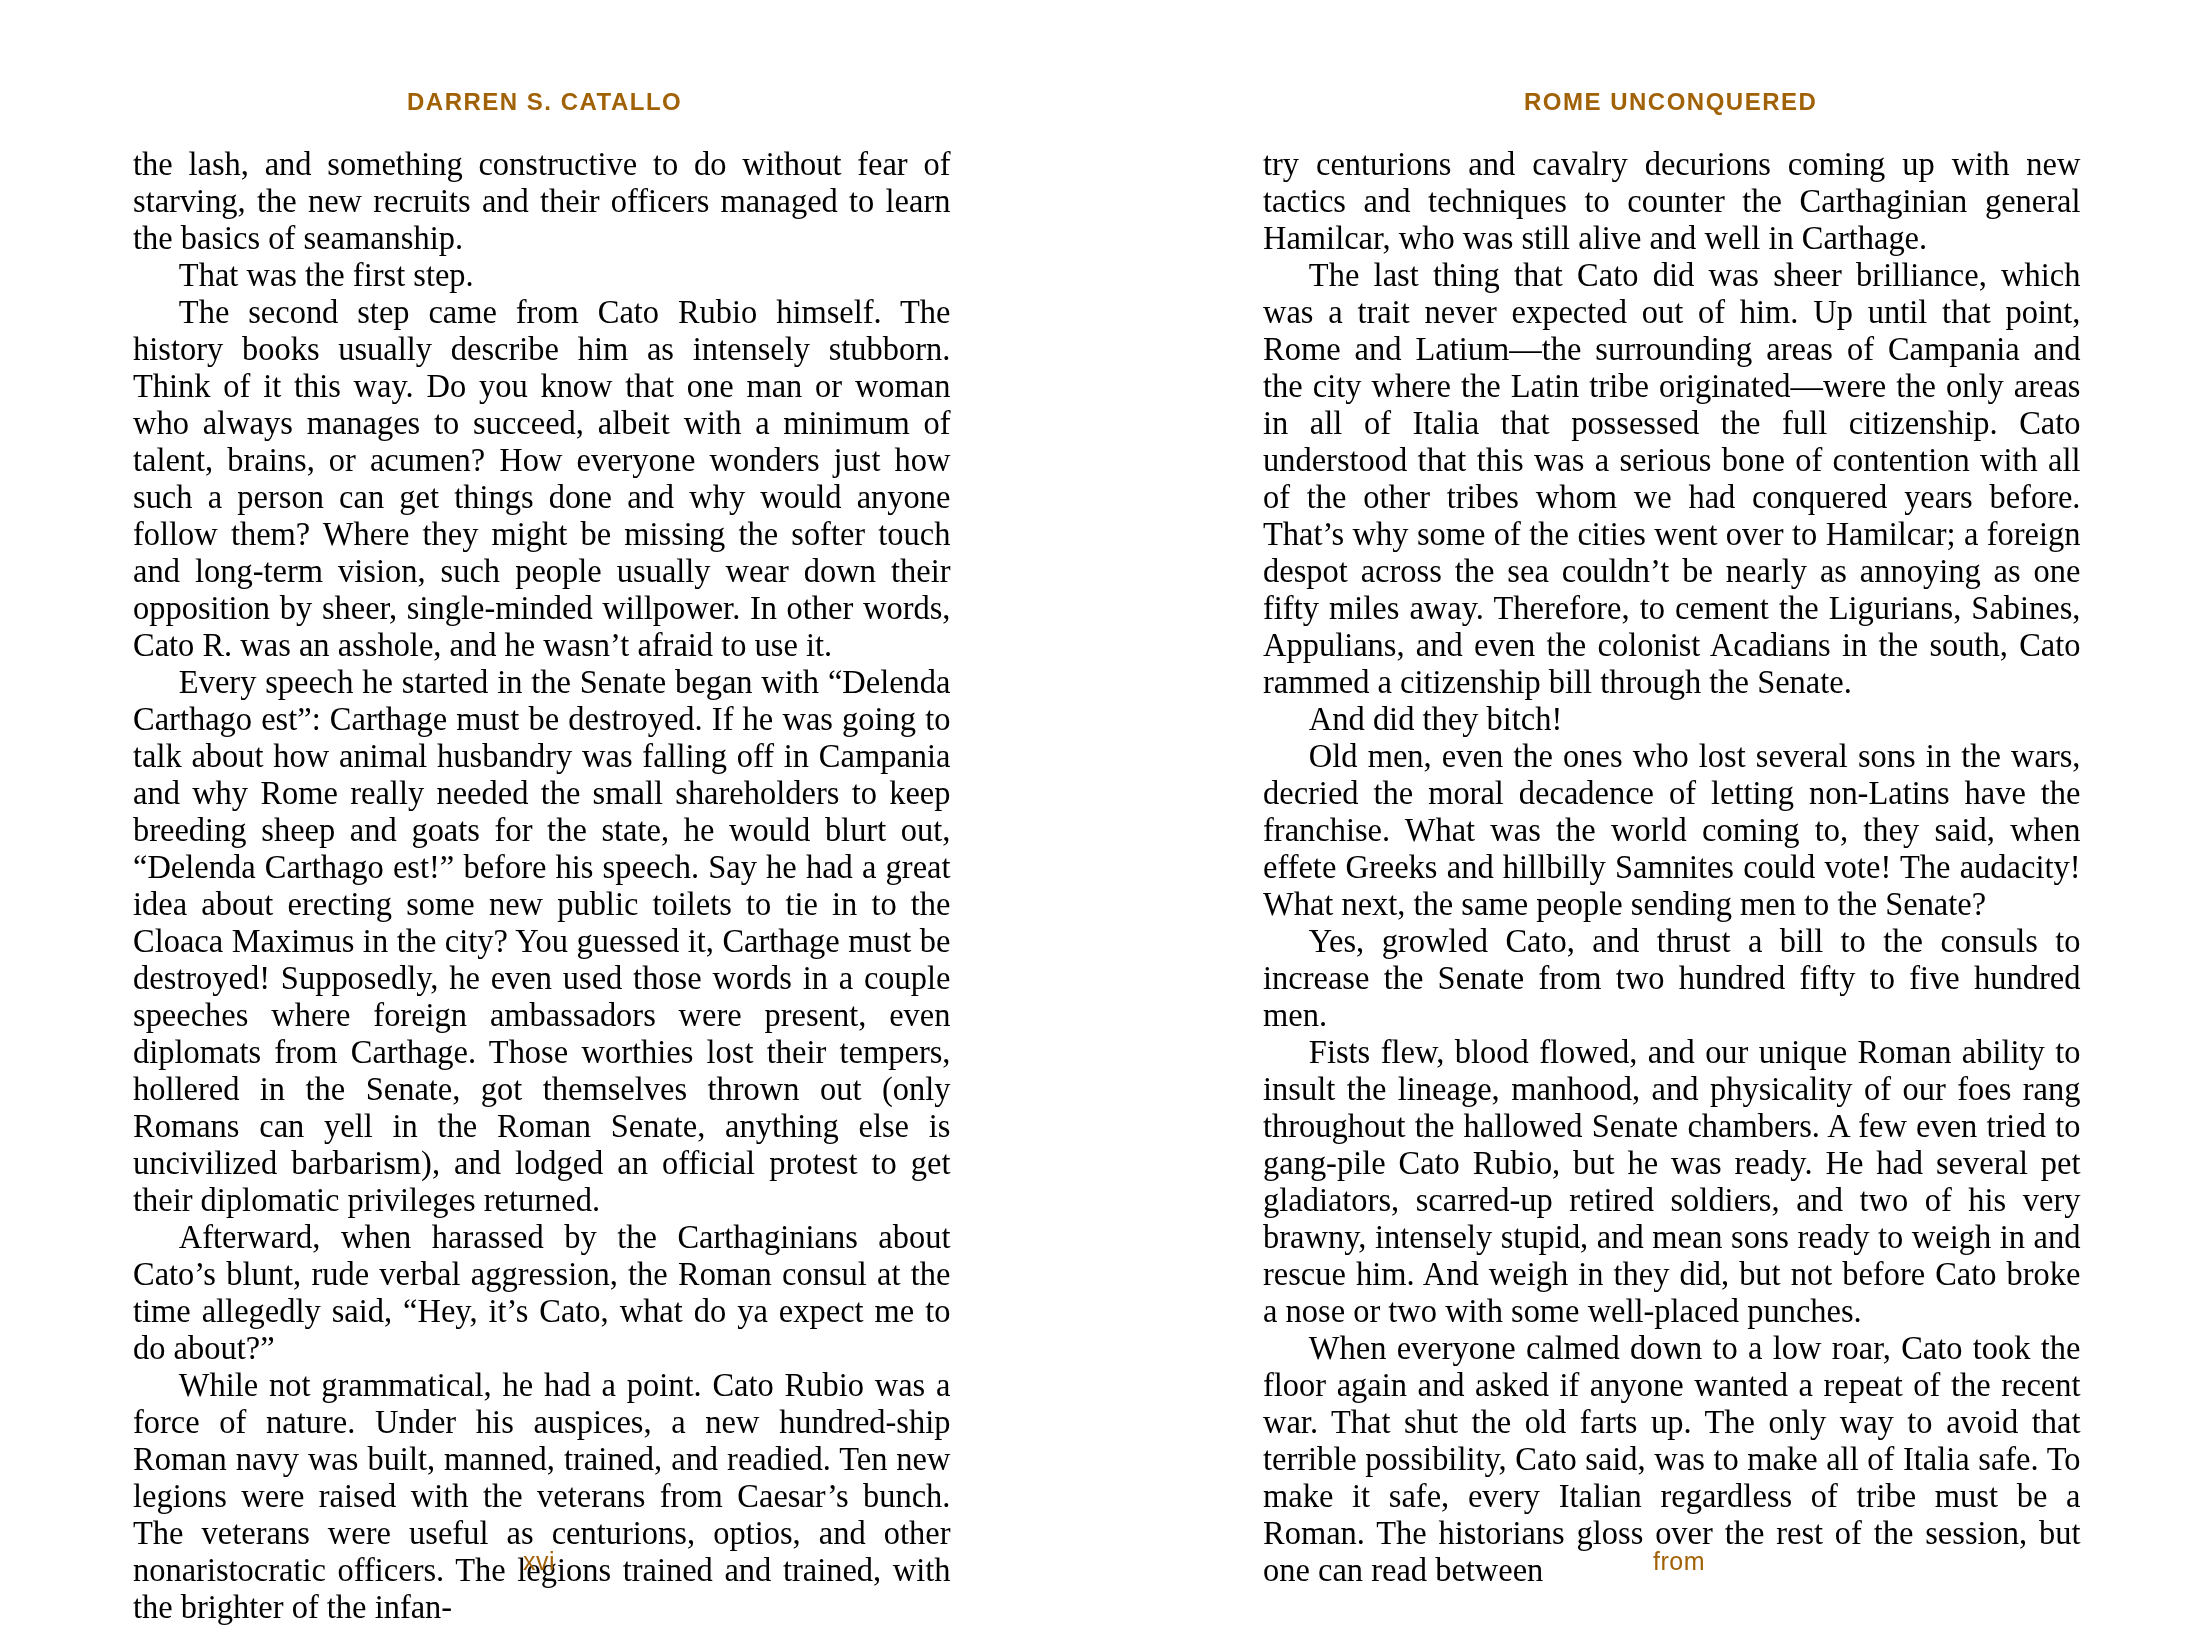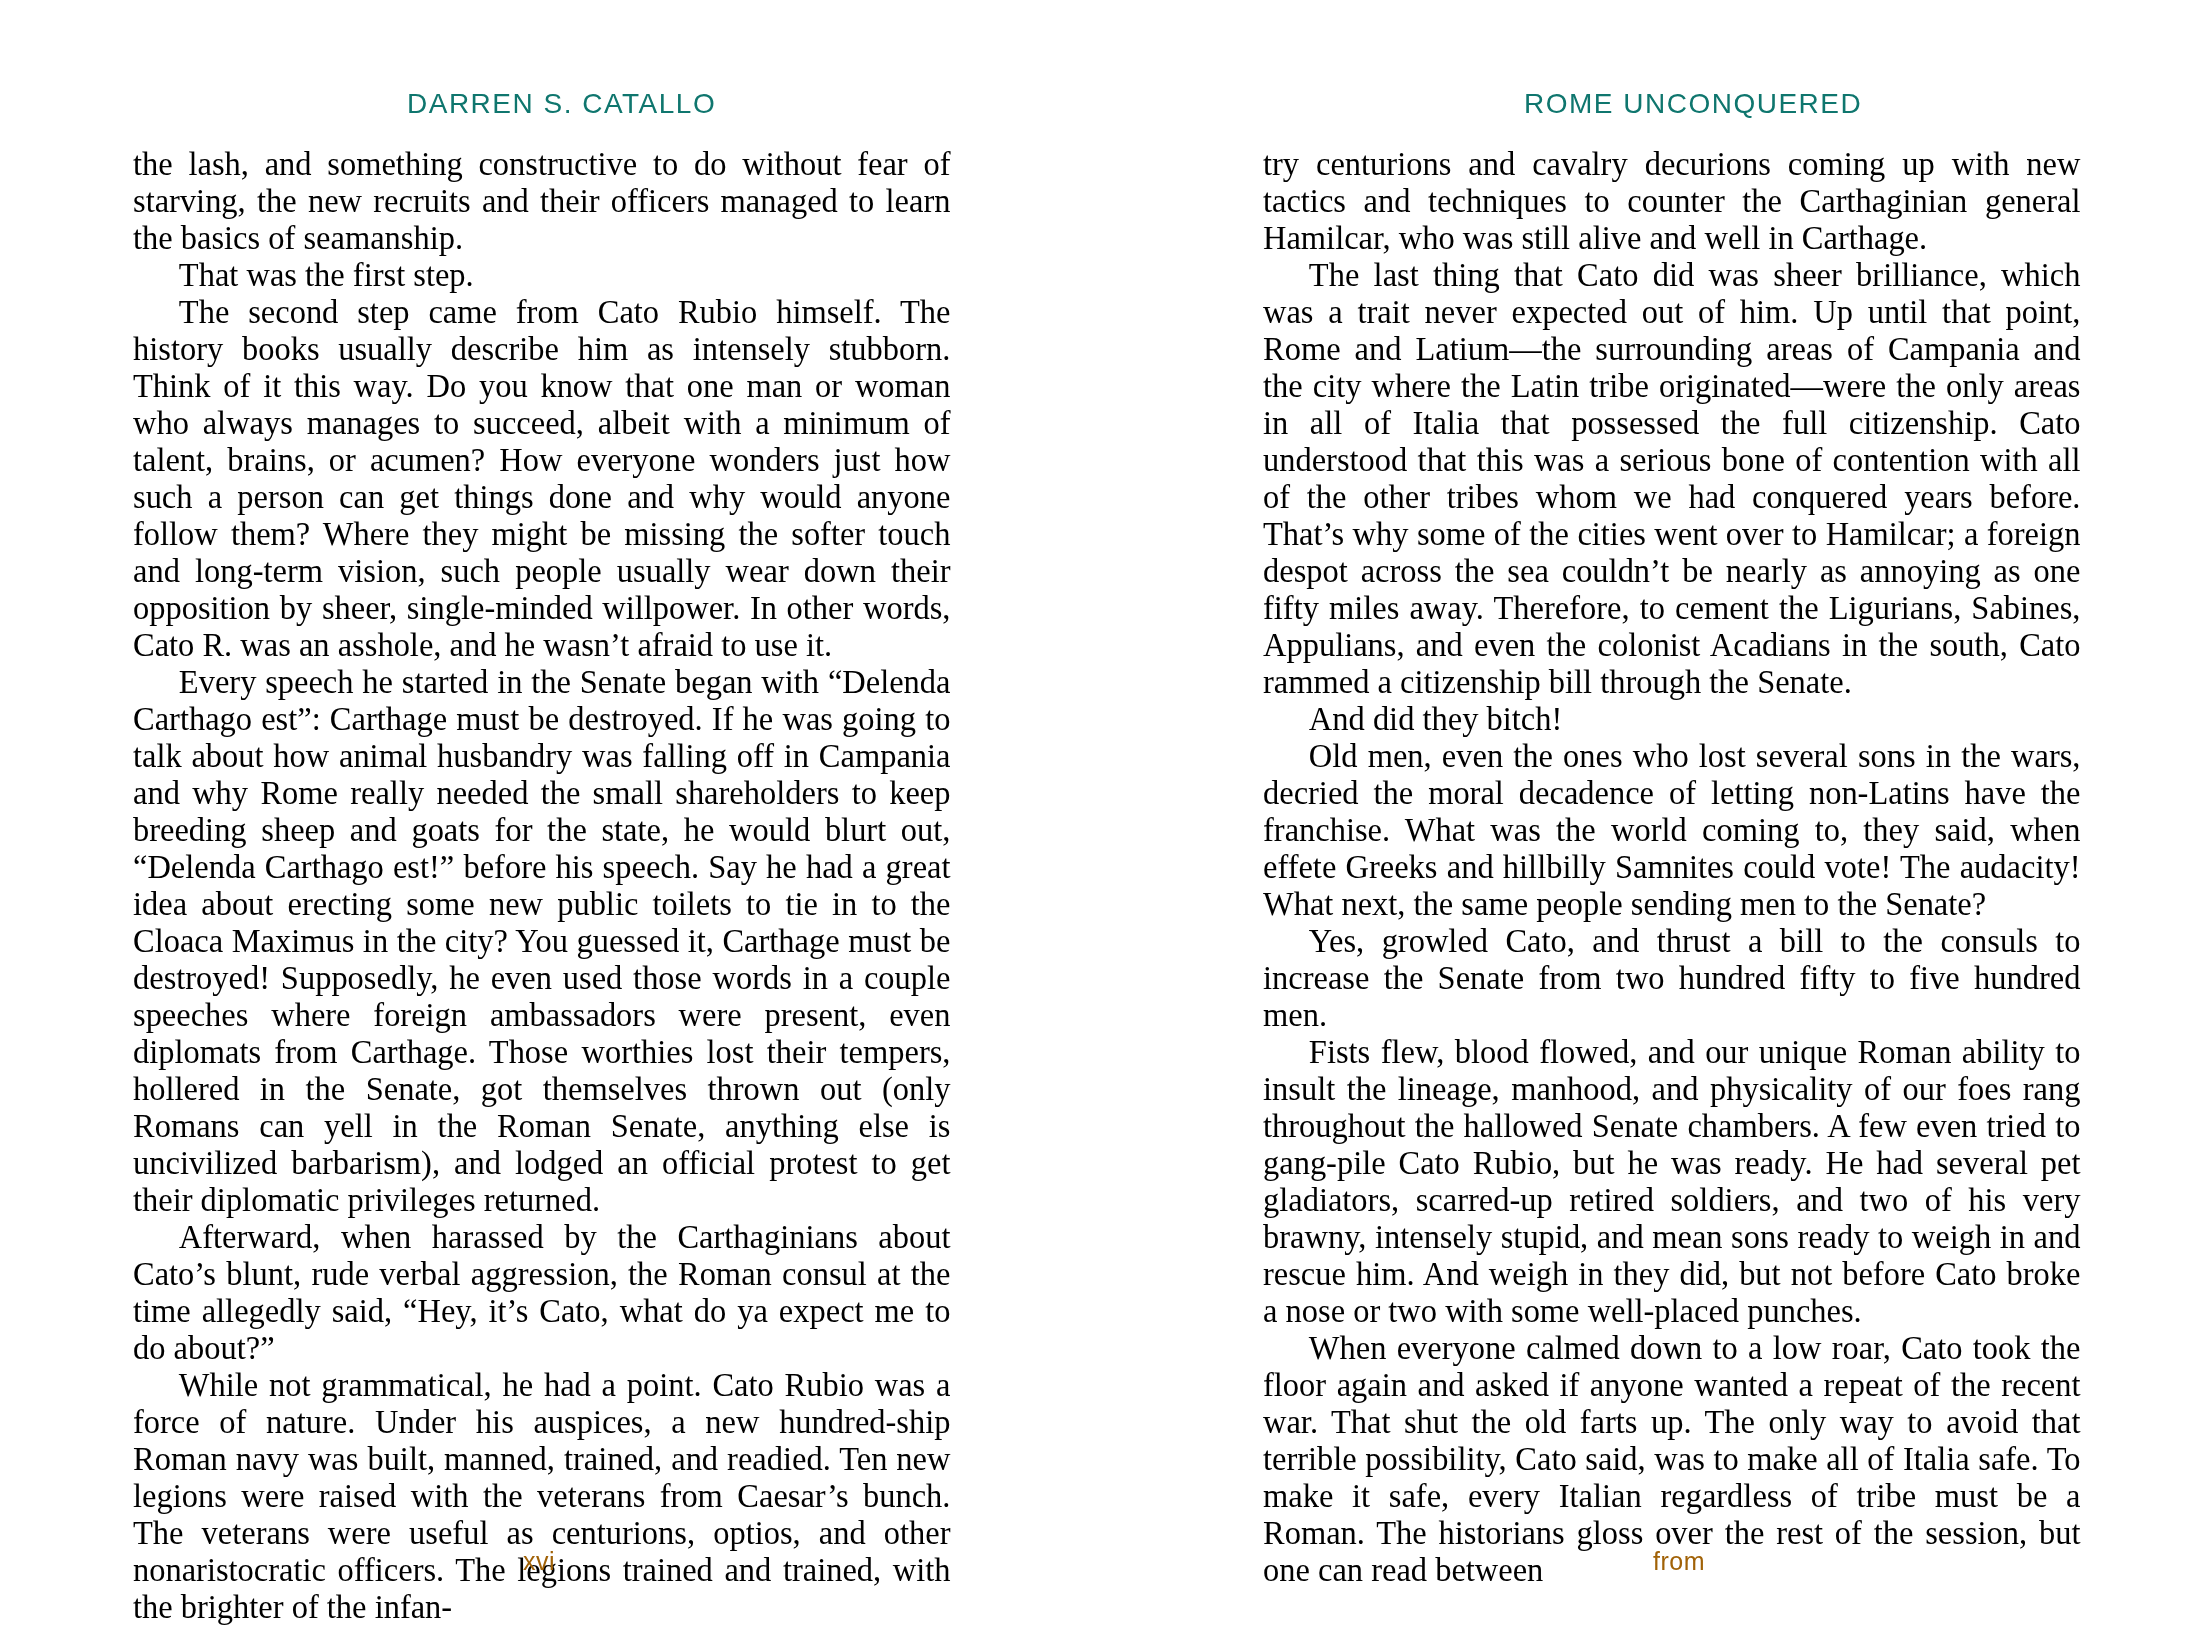--- a/index.html
+++ b/index.html
@@ -22,24 +22,24 @@
     width: 2204px;
     height: 1653px;
     box-sizing: border-box;
   }
 
   
   .runhead {
     position: absolute;
     top: 88px;
     font-family: "Liberation Sans", "DejaVu Sans", sans-serif;
-    font-size: 28px;
+    font-size: 24px;
     letter-spacing: 1.5px;
-    font-weight: 400;
-    color: #0f766e;
+    font-weight: 700;
+    color: #a16207;
     white-space: nowrap;
   }
   .runhead-left  { left: 407px; }
   .runhead-right { left: 1524px; text-align: center; }
 
   
   .page {
     position: absolute;
     top: 145px;
     width: 817px;

